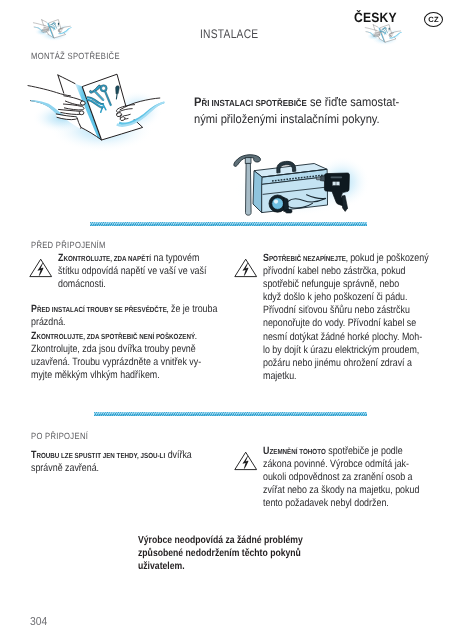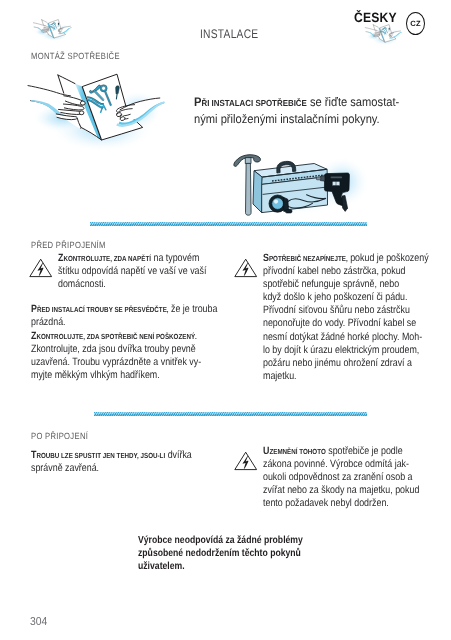--- a/index.html
+++ b/index.html
@@ -8,21 +8,21 @@
   .page{position:relative;width:451px;height:640px;overflow:hidden;background:#fff;color:#231f20;}
   .abs{position:absolute;}
 
   .section-label{font-size:9px;letter-spacing:0.35px;color:#5a5a5e;font-weight:400;white-space:nowrap;
                  transform:scaleX(0.85) translateZ(0);transform-origin:0 0;}
   .page-title{font-size:12.5px;letter-spacing:0.3px;color:#4b4b4f;white-space:nowrap;
               transform:scaleX(0.82) translateZ(0);transform-origin:0 0;}
   .lang{font-size:13.5px;font-weight:bold;letter-spacing:0.2px;color:#141414;white-space:nowrap;
         transform:scaleX(0.9) translateZ(0);transform-origin:0 0;}
   .cz-badge{transform:translateZ(0);border:1.1px solid #141414;border-radius:50%;font-size:7.6px;font-weight:bold;letter-spacing:0.1px;
-            width:19px;height:23px;display:flex;align-items:center;justify-content:center;color:#141414;box-sizing:border-box;}
+            width:19px;height:15px;display:flex;align-items:center;justify-content:center;color:#141414;box-sizing:border-box;margin-left:18px;}
 
   .body-txt{font-size:10.5px;line-height:13.1px;color:#2b2b2e;transform:scaleX(0.845) translateZ(0);transform-origin:0 0;white-space:pre;}
   .body-txt .c{font-weight:bold;}
   .body-txt .s{font-size:7.4px;font-weight:bold;}
 
   .intro-txt{font-size:12.4px;line-height:16.2px;color:#2b2b2e;transform:scaleX(0.9) translateZ(0);transform-origin:0 0;white-space:pre;}
   .intro-txt .c{font-weight:bold;}
   .intro-txt .s{font-size:8.8px;font-weight:bold;}
 
   .disclaim{font-weight:bold;font-size:10.3px;line-height:12.8px;color:#231f20;transform:scaleX(0.84) translateZ(0);transform-origin:0 0;white-space:pre;}

